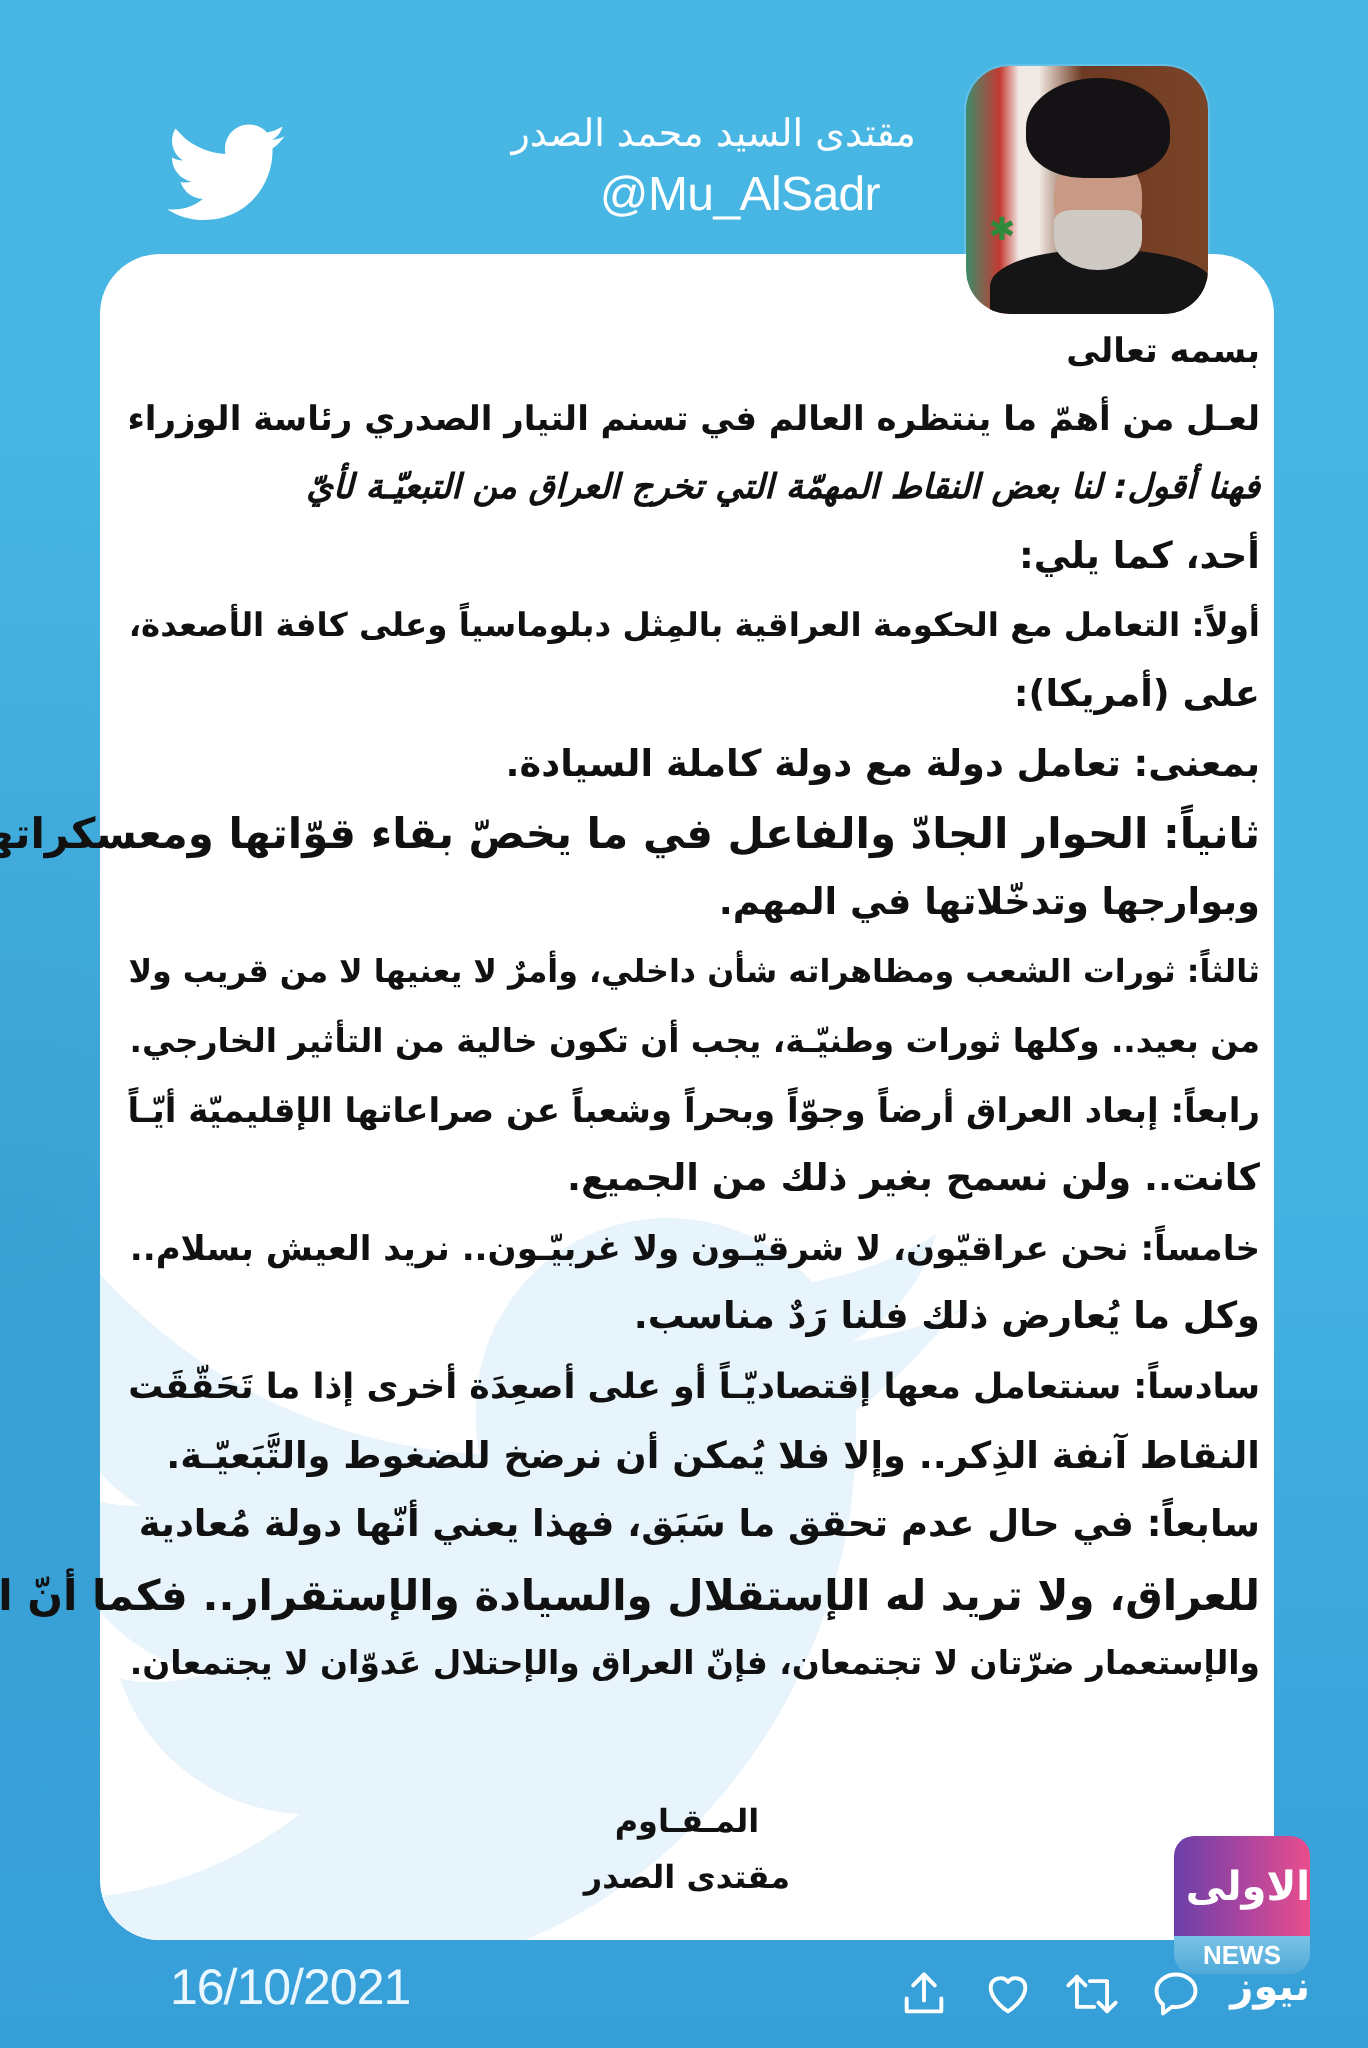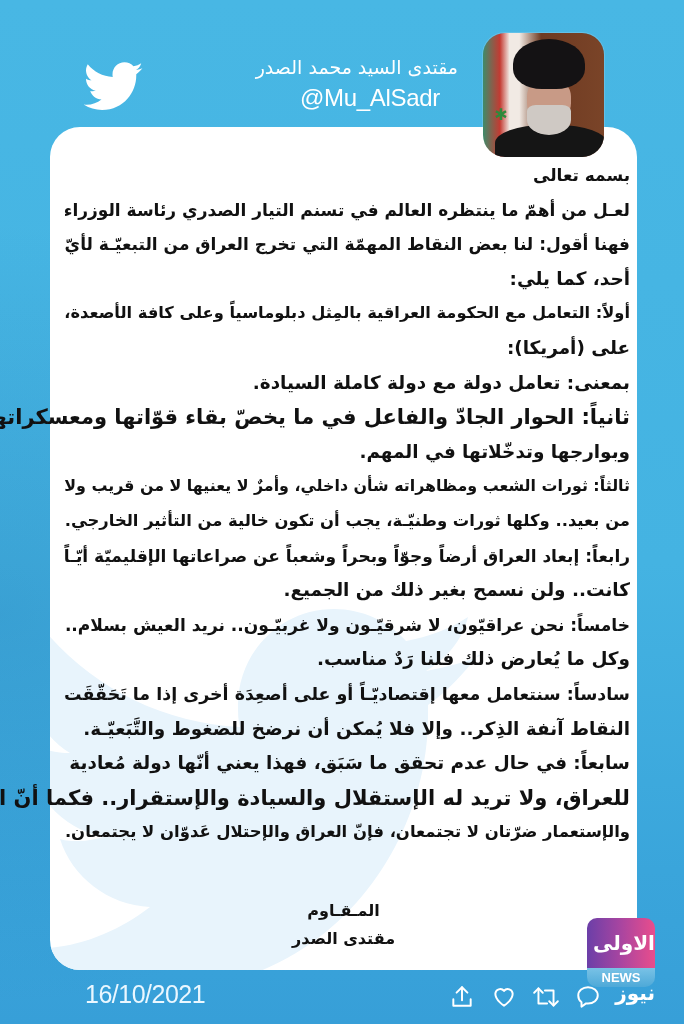--- a/index.html
+++ b/index.html
@@ -122,21 +122,21 @@
   <div class="robe"></div>
   <div class="face"></div>
   <div class="beard"></div>
   <div class="turban"></div>
   <div class="flag-star">✱</div>
 </div>
 
 <div class="body-text">
   <span class="line first" style="font-size: 16.94px;">بسمه تعالى</span>
   <span class="line" style="font-size: 17px;">لعـل من أهمّ ما ينتظره العالم في تسنم التيار الصدري رئاسة الوزراء</span>
-  <span class="line" style="font-size: 17.03px;">فهنا أقول: لنا بعض النقاط المهمّة التي تخرج العراق من التبعيّـة لأيّ</span>
+  <span class="line" style="font-size: 17.03px; font-style: italic;">فهنا أقول: لنا بعض النقاط المهمّة التي تخرج العراق من التبعيّـة لأيّ</span>
   <span class="line" style="font-size: 18.43px;">أحد، كما يلي:</span>
   <span class="line" style="font-size: 16.26px;">أولاً: التعامل مع الحكومة العراقية بالمِثل دبلوماسياً وعلى كافة الأصعدة،</span>
   <span class="line" style="font-size: 18.43px;">على (أمريكا):</span>
   <span class="line" style="font-size: 18.43px;">بمعنى: تعامل دولة مع دولة كاملة السيادة.</span>
   <span class="line" style="font-size: 21px;">ثانياً: الحوار الجادّ والفاعل في ما يخصّ بقاء قوّاتها ومعسكراتها وطائراتها</span>
   <span class="line" style="font-size: 18.43px;">وبوارجها وتدخّلاتها في المهم.</span>
   <span class="line" style="font-size: 15.87px;">ثالثاً: ثورات الشعب ومظاهراته شأن داخلي، وأمرٌ لا يعنيها لا من قريب ولا</span>
   <span class="line" style="font-size: 16.39px;">من بعيد.. وكلها ثورات وطنيّـة، يجب أن تكون خالية من التأثير الخارجي.</span>
   <span class="line" style="font-size: 17px;">رابعاً: إبعاد العراق أرضاً وجوّاً وبحراً وشعباً عن صراعاتها الإقليميّة أيّـاً</span>
   <span class="line" style="font-size: 18.43px;">كانت.. ولن نسمح بغير ذلك من الجميع.</span>

